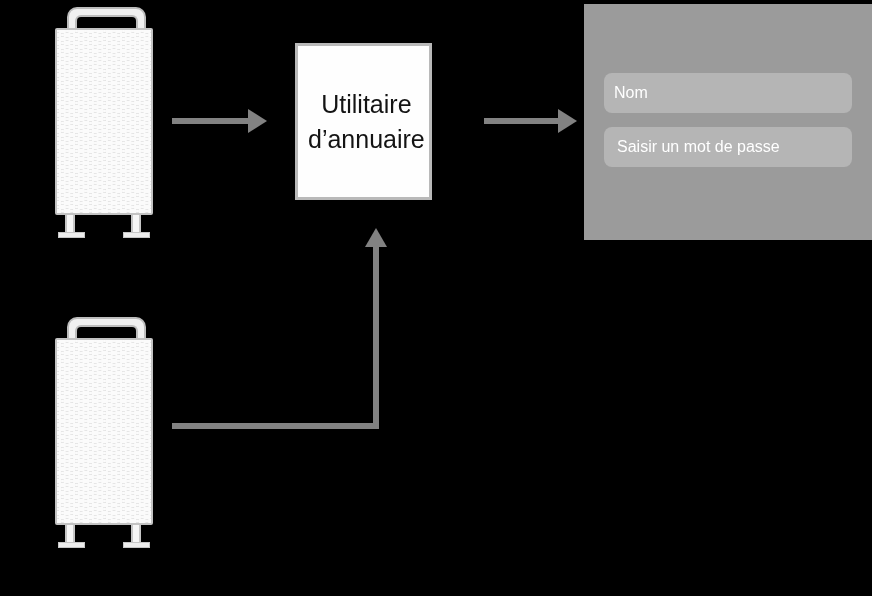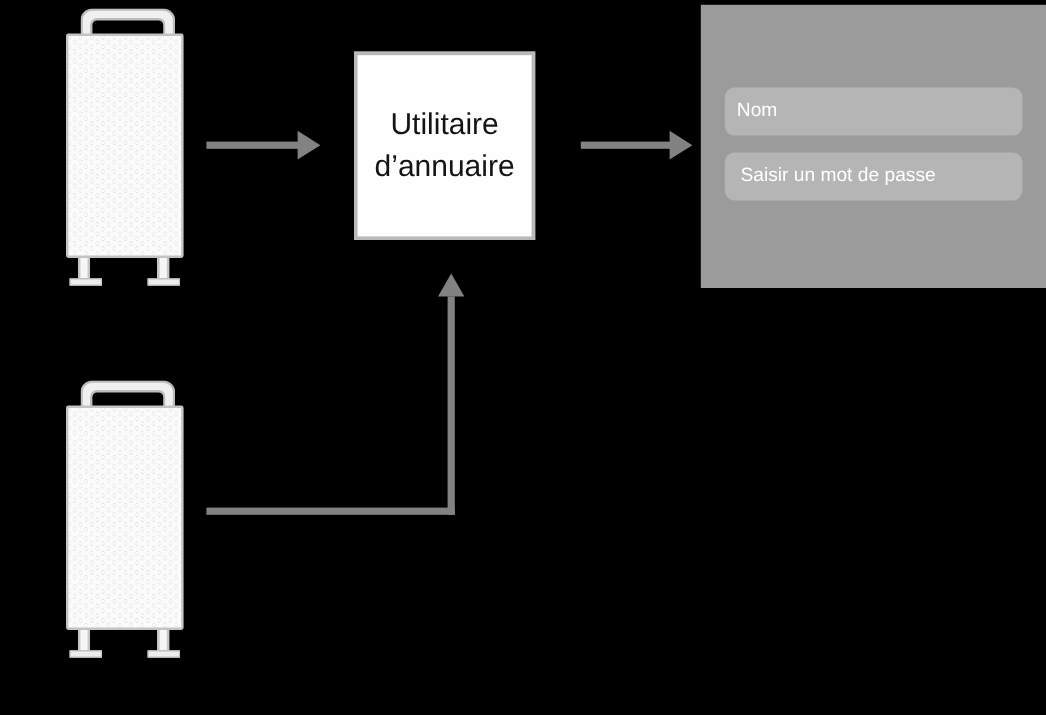--- a/index.html
+++ b/index.html
@@ -50,21 +50,21 @@
   .mp-foot-base{
     position:absolute;width:27px;height:6px;top:225px;
     box-sizing:border-box;
     background:#ededed;border:1px solid #c6c6c6;
   }
   .stem-l{left:10px}.stem-r{left:76px}
   .base-l{left:3px}.base-r{left:68px}
 
   
   .utility-box{
-    position:absolute;left:295px;top:43px;width:151px;height:157px;
+    position:absolute;left:295px;top:43px;width:137px;height:157px;
     box-sizing:border-box;
     background:var(--box-bg,#fefefe);
     border:3px solid var(--box-border,#b9b9b9);
     display:flex;align-items:center;text-align:center;
     font-size:25px;line-height:35px;color:var(--box-text,#141414);
     padding:0 10px;
   }
 
   
   .login-panel{

